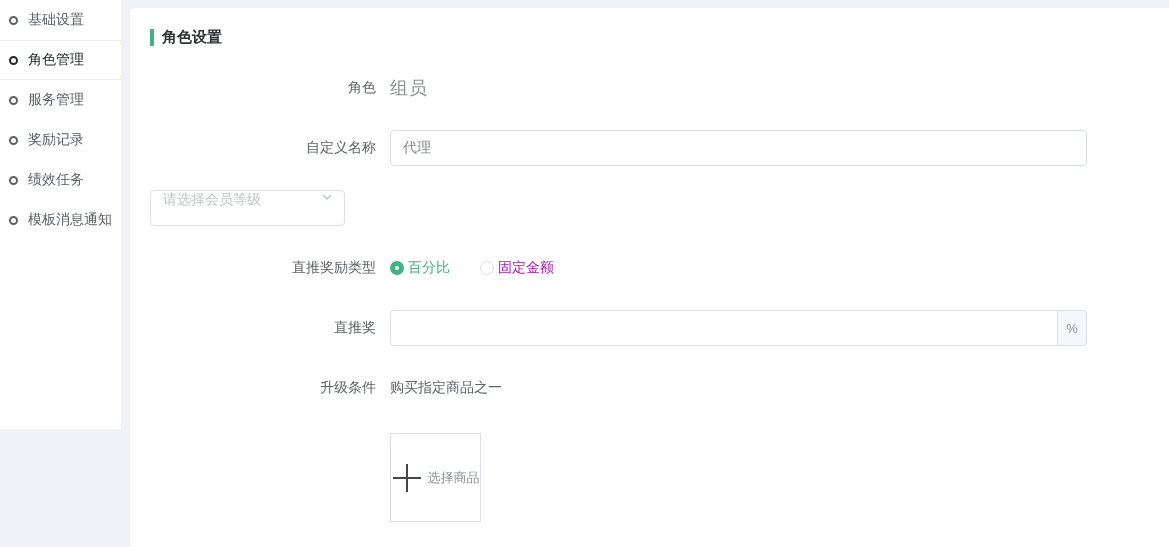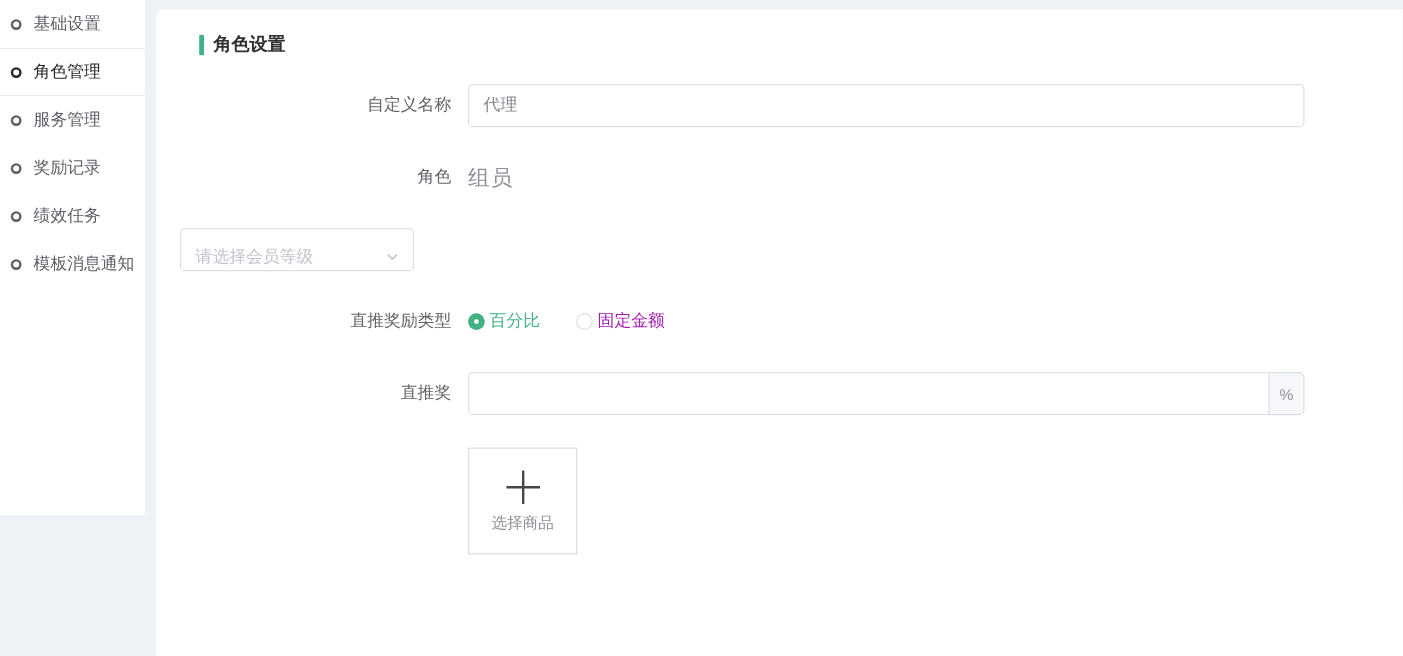--- a/index.html
+++ b/index.html
@@ -31,21 +31,21 @@
   }
 
   
   .main { flex:1; padding:8px 0 0 9px; }
   .card {
     background:#fff; height:539px; border-radius:6px 0 0 0;
     padding:20px; overflow:hidden;
   }
   .section-title {
     display:flex; align-items:center; gap:8px;
-    font-size:15px; font-weight:bold; color:#303133;margin-left:16px;
+    font-size:15px; font-weight:bold; color:#303133;
   }
   .title-bar {
     width:4px; height:17px; background:var(--accent); border-radius:1px;
   }
 
   
   .form { margin-top:11px; }
   .form-row { display:flex; align-items:center; height:60px; }
   .form-row.auto { height:auto; align-items:flex-start; margin-top:15px; }
   .form-label {
@@ -55,22 +55,22 @@
   .role-value { font-size:18px; color:#8b8f96; letter-spacing:1px; }
 
   .text-input {
     width:697px; height:36px; border:1px solid #dcdfe6; border-radius:4px;
     padding:0 12px; font-size:14px; color:#82868c; outline:none;
     font-family:inherit; background:#fff;
   }
 
   .select-box {
     width:195px; height:36px; border:1px solid #dcdfe6; border-radius:4px;
-    display:flex; align-items:center; justify-content:space-between;
-    padding:12px 11px 0 12px; cursor:pointer; background:#fff;
+    display:flex; justify-content:space-between;
+    padding:0 11px 0 12px; cursor:pointer; background:#fff;
   }
   .select-box .ph { font-size:14px; color:#c0c4cc; }
 
   .radio-group { display:flex; align-items:center; gap:30px; }
   .radio { display:flex; align-items:center; gap:4px; cursor:pointer; }
   .radio-dot { width:14px; height:14px; border-radius:50%; position:relative; }
   .radio-dot.checked { background:var(--accent); }
   .radio-dot.checked::after {
     content:""; position:absolute; left:5px; top:5px; width:4px; height:4px;
     border-radius:50%; background:#fff;
@@ -88,21 +88,21 @@
   .input-append {
     width:30px; flex-shrink:0; background:#f5f7fa; border:1px solid #dcdfe6;
     border-radius:0 4px 4px 0; display:flex; align-items:center;
     justify-content:center; font-size:13px; color:#909399;
   }
 
   .cond-value { font-size:14px; color:#5f6368; }
 
   .picker-box {
     width:91px; height:89px; border:1px solid #d9dce3; background:#fff;
-    display:flex; flex-direction:column; align-items:center;
+    display:flex; flex-direction:row; align-items:center;
     justify-content:center; gap:6px; cursor:pointer;
   }
   .picker-label { font-size:13px; color:#8c9096; }
 </style>
 </head>
 <body>
 
 <div class="layout">
 
   <div class="sidebar">
@@ -136,27 +136,27 @@
     <div class="card">
 
       <div class="section-title">
         <span class="title-bar"></span>
         <span>角色设置</span>
       </div>
 
       <div class="form">
 
         <div class="form-row">
+          <div class="form-label">角色</div>
+          <div class="role-value">组员</div>
+        </div>
+
+        <div class="form-row">
           <div class="form-label">自定义名称</div>
           <input class="text-input" type="text" value="代理" style="">
-        </div>
-
-        <div class="form-row">
-          <div class="form-label">角色</div>
-          <div class="role-value">组员</div>
         </div>
 
         <div class="form-row">
           <div class="select-box">
             <span class="ph">请选择会员等级</span>
             <svg width="12" height="12" viewBox="0 0 12 12">
               <polyline points="2.5,4.5 6,8 9.5,4.5" fill="none" stroke="#c0c4cc" stroke-width="1.4" stroke-linecap="round" stroke-linejoin="round"></polyline>
             </svg>
           </div>
         </div>
@@ -176,20 +176,24 @@
         </div>
 
         <div class="form-row">
           <div class="form-label">直推奖</div>
           <div class="input-group">
             <input type="text" value="" style="">
             <span class="input-append">%</span>
           </div>
         </div>
 
+        <div class="form-row">
+          <div class="form-label">升级条件</div>
+          <div class="cond-value">购买指定商品之一</div>
+        </div>
 
         <div class="form-row auto">
           <div class="form-label"></div>
           <div class="picker-box">
             <svg width="30" height="30" viewBox="0 0 30 30">
               <line x1="15" y1="1" x2="15" y2="29" stroke="#43464b" stroke-width="2"></line>
               <line x1="1" y1="15" x2="29" y2="15" stroke="#43464b" stroke-width="2"></line>
             </svg>
             <span class="picker-label">选择商品</span>
           </div>

